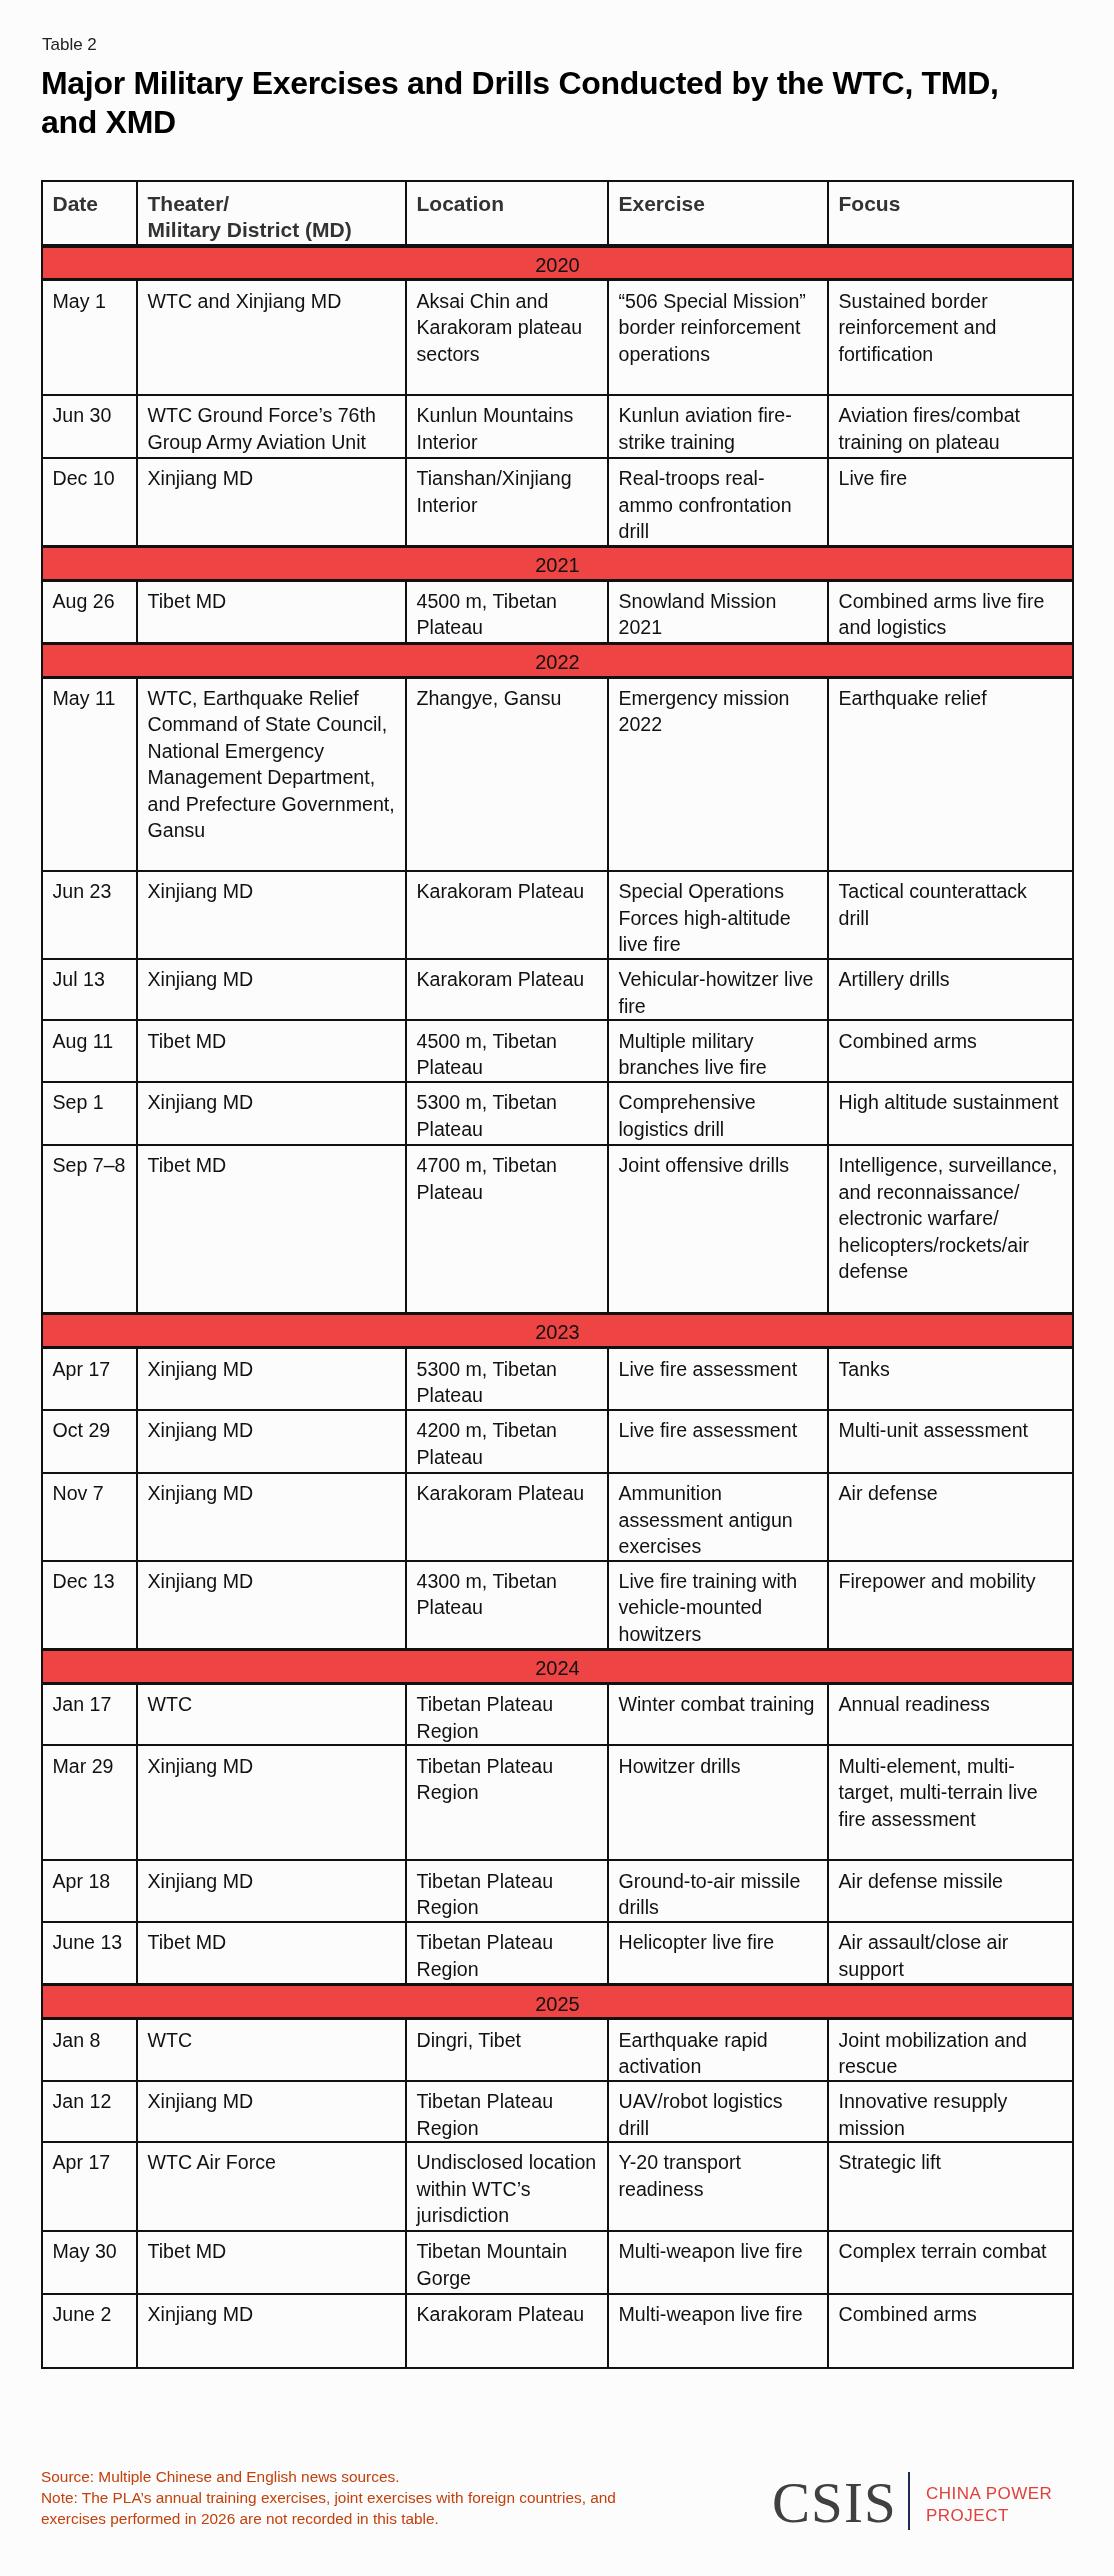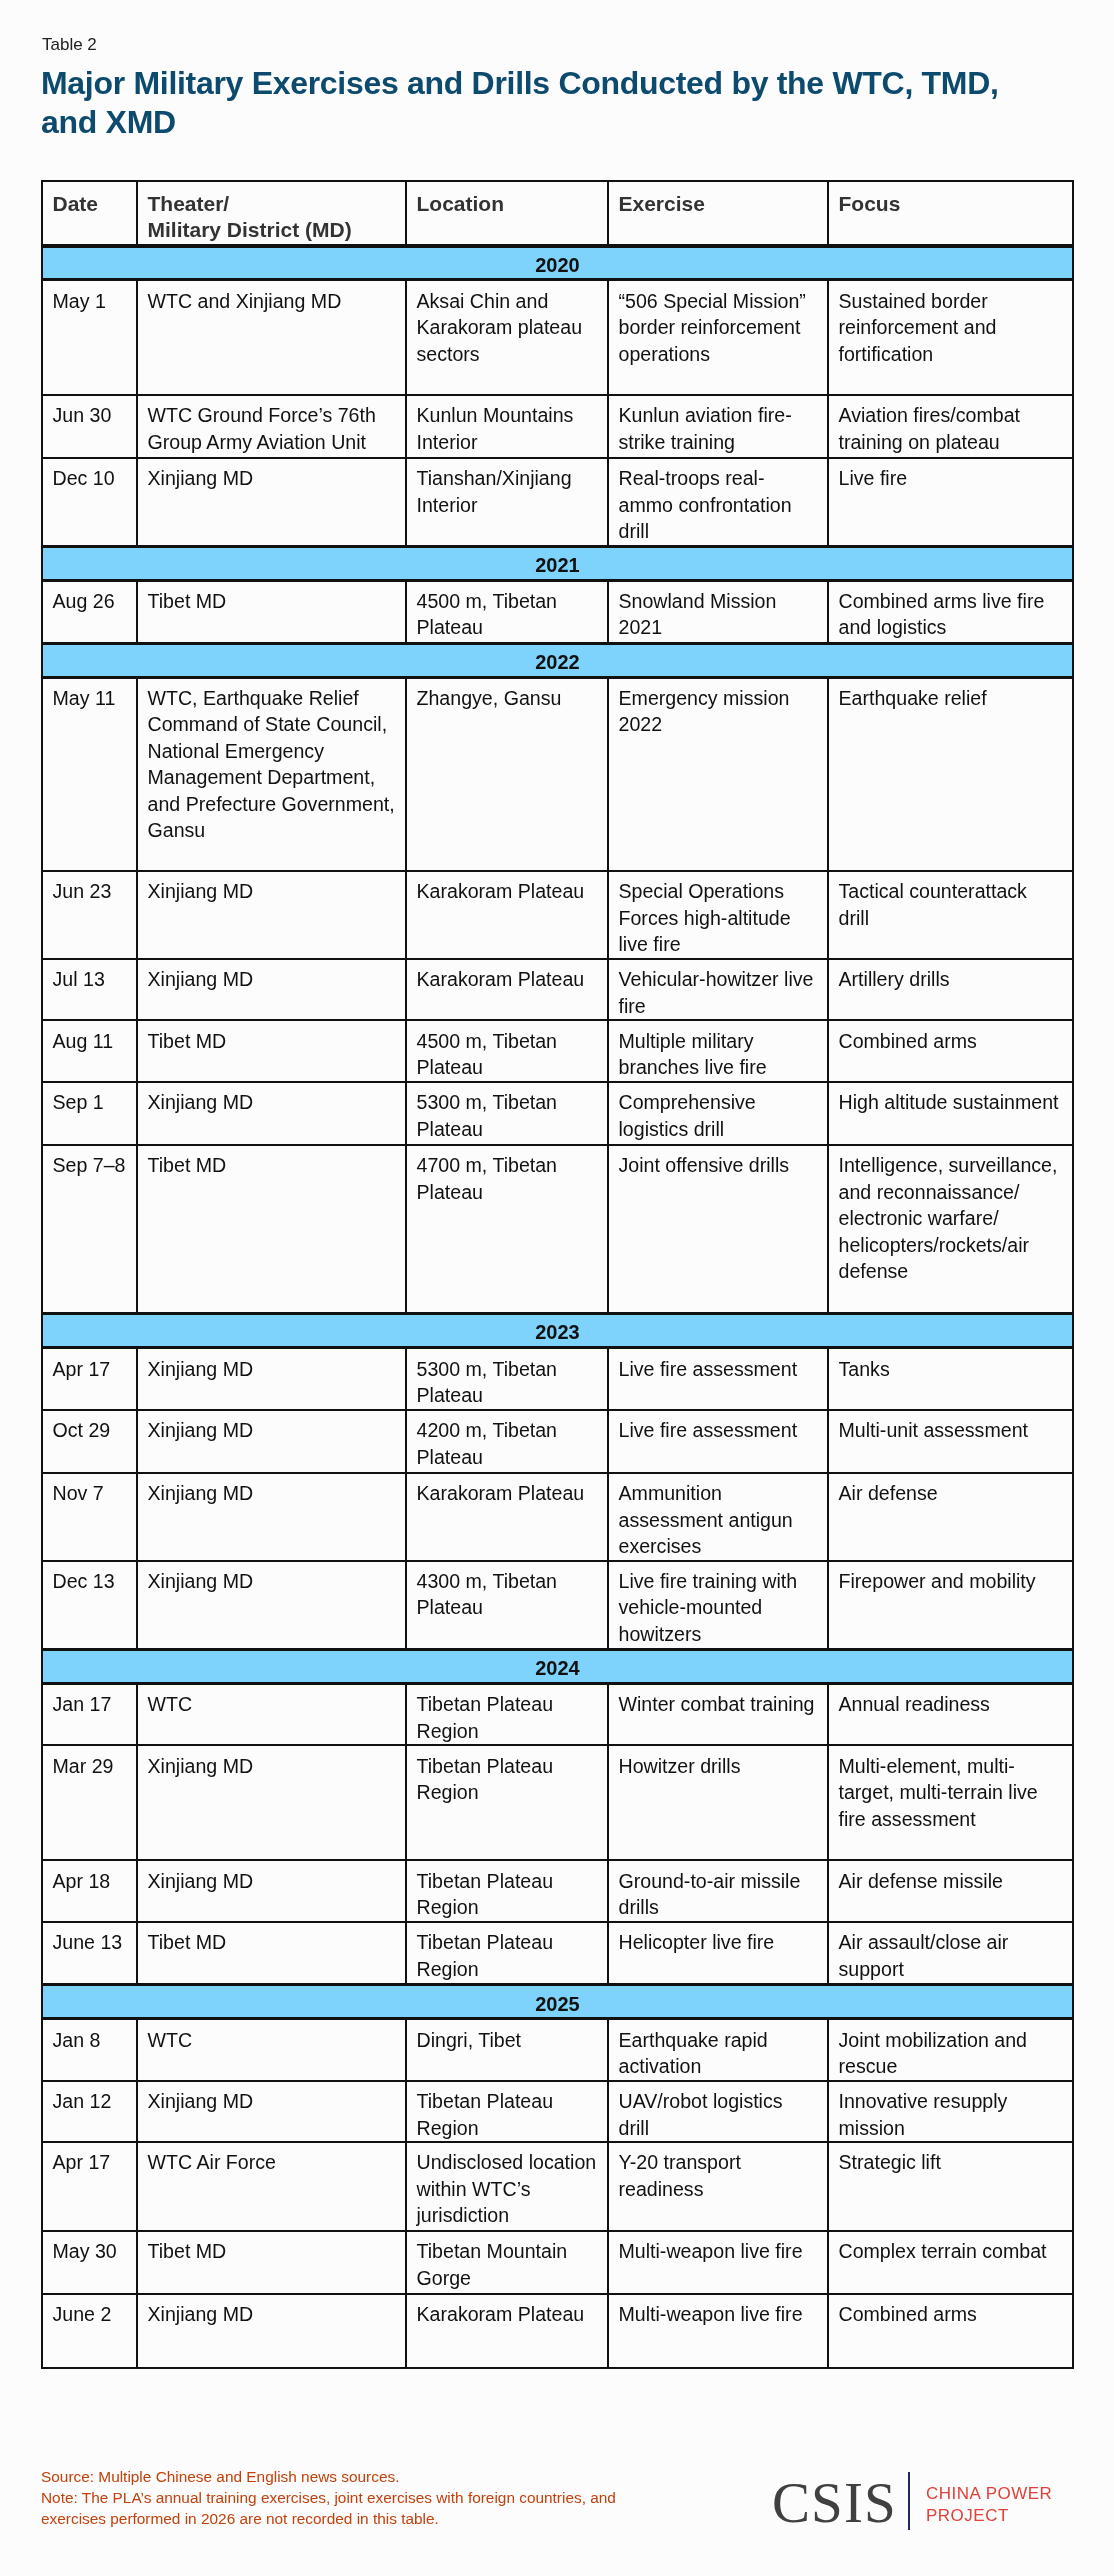--- a/index.html
+++ b/index.html
@@ -1,27 +1,27 @@
 <!DOCTYPE html>
 <html style="font-size:8.5px"><head>
 <meta charset="utf-8">
 <style>
   html, body { margin:0; padding:0; }
   body {
     width:1114px; height:2576px; background:#fcfcfc; position:relative; overflow:hidden;
     font-family:"Liberation Sans", sans-serif; color:#111;
   }
   .table-label { position:absolute; left:42px; top:35px; font-size:17px; color:#222; }
-  .title { position:absolute; left:41px; top:64px; width:1008px; font-size:32px; font-weight:bold; line-height:39px; color:#0c4a6e; letter-spacing:-0.3px; }
+  .title { position:absolute; left:41px; top:64px; width:1008px; font-size:32px; font-weight:bold; line-height:39px; color:#000000; letter-spacing:-0.3px; }
   .tbl-wrap { position:absolute; left:41px; top:180px; width:1031px; }
   table { border-collapse:collapse; width:1031px; table-layout:fixed; }
   td, th { border:2.1px solid #111; vertical-align:top; font-size:19.6px; line-height:26.5px; padding:6.4px 9.5px 0 9.5px; text-align:left; box-sizing:border-box; }
   th { font-weight:bold; font-size:21px; color:#333; padding-top:8.5px; line-height:26.5px; }
   tr.hdr { border-bottom:4.2px solid #111; }
-  td.year { background:#7dd3fc; text-align:center; font-weight:bold; font-size:20px; padding:4.2px 0 0 0; height:34px; }
+  td.year { background:#ef4444; text-align:center; font-weight:normal; font-size:20px; padding:4.2px 0 0 0; height:34px; }
   tr.yr td { border-top:3.2px solid #111; border-bottom:3.2px solid #111; }
   .footer { position:absolute; left:41px; top:2466px; font-size:15.4px; line-height:21px; color:#c2410c; width:584px; }
   .logo { position:absolute; left:772px; top:2472px; height:58px; width:318px; }
   .csis { position:absolute; left:0; top:-2.1px; font-family:"Liberation Serif", serif; font-size:57px; color:#404040; letter-spacing:1.1px; }
   .divider { position:absolute; left:136px; top:0; width:1.6px; height:58px; background:#1d2a57; }
   .cpp { position:absolute; left:154px; top:10.6px; font-size:17px; line-height:22px; color:#e0403a; letter-spacing:0.5px; }
 </style>
 </head>
 <body>
 

